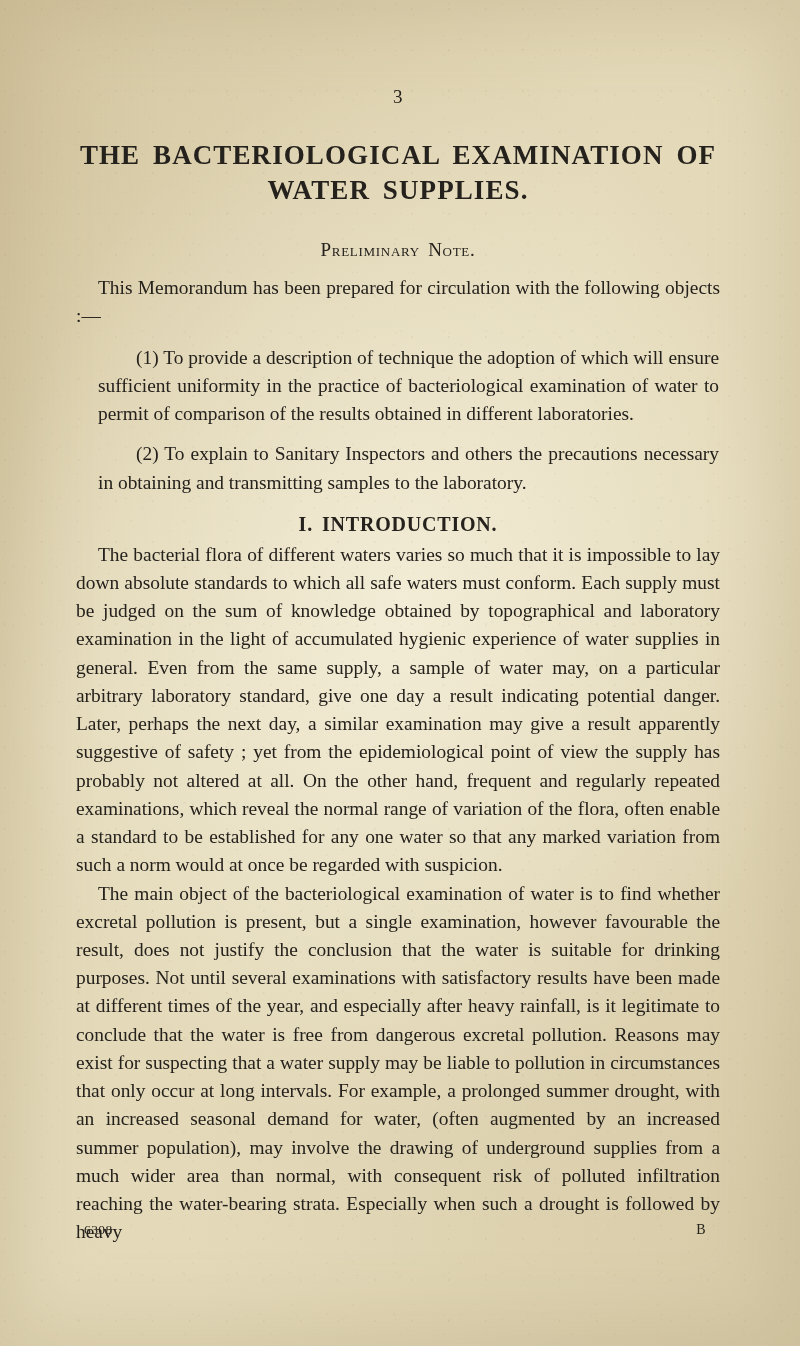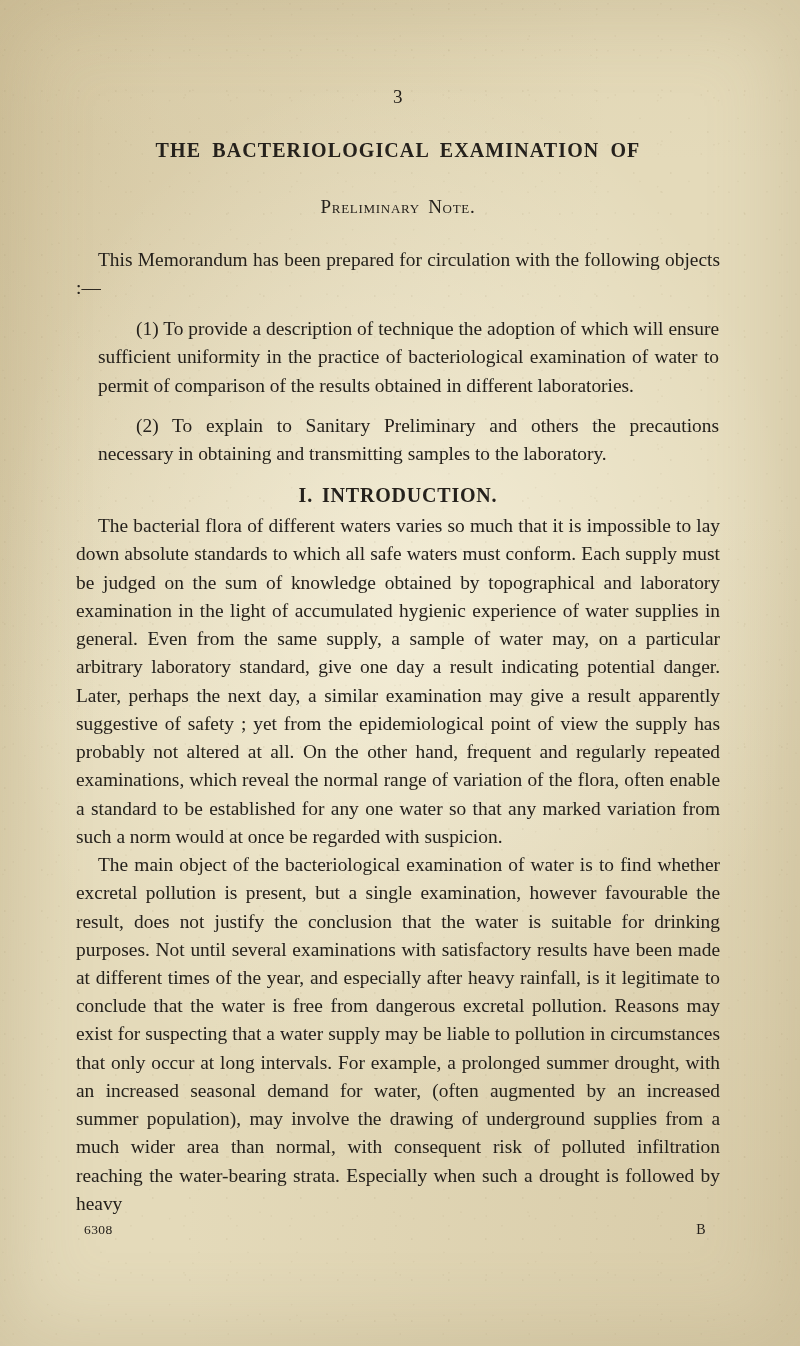--- a/index.html
+++ b/index.html
@@ -62,21 +62,21 @@
     text-align: center;
     font-size: 19px;
     padding-top: 86px;
     letter-spacing: 0.5px;
   }
 
   
   .doc-title {
     margin-top: 30px;
     text-align: center;
-    font-size: 20px;
+    font-size: 27px;
     font-weight: bold;
     line-height: 1.28;
     letter-spacing: 0.6px;
   }
   .title-line-1 {
     display: block;
     white-space: nowrap;
     letter-spacing: 1.1px;
     word-spacing: 5px;
   }
@@ -108,21 +108,21 @@
 
   
   p.body {
     margin: 0;
     font-size: 19.4px;
     line-height: 1.455;
     text-align: justify;
     text-justify: inter-word;
     hyphens: none;
   }
-  p.body.first-para { margin-top: 28px; }
+  p.body.first-para { margin-top: 13px; }
   p.body.indent { text-indent: 22px; }
 
   
   .objects-list {
     margin: 0;
     padding: 0;
     list-style: none;
   }
   .objects-list li {
     margin-top: 12px;
@@ -157,34 +157,35 @@
 <div class="page">
 
   <div class="grain"></div>
 
   <div class="content">
 
     <div class="folio">3</div>
 
     <h1 class="doc-title">
       <span class="title-line-1">THE BACTERIOLOGICAL EXAMINATION OF</span>
+      <span class="title-line-2">WATER SUPPLIES.</span>
     </h1>
 
     <div class="subhead">Preliminary Note.</div>
 
     <p class="body first-para indent">This Memorandum has been prepared for circulation with the following objects :—</p>
 
     <ul class="objects-list">
       <li>
         <span class="obj-num">(1)</span>
         <span>To provide a description of technique the adoption of which will ensure sufficient uniformity in the practice of bacteriological examination of water to permit of comparison of the results obtained in different laboratories.</span>
       </li>
       <li>
         <span class="obj-num">(2)</span>
-        <span>To explain to Sanitary Preliminary and others the precautions necessary in obtaining and transmitting samples to the laboratory.</span>
+        <span>To explain to Sanitary Inspectors and others the precautions necessary in obtaining and transmitting samples to the laboratory.</span>
       </li>
     </ul>
 
     <h2 class="section-head">
       <span class="sec-num">I.</span><span>INTRODUCTION.</span>
     </h2>
 
     <p class="body indent">The bacterial flora of different waters varies so much that it is impossible to lay down absolute standards to which all safe waters must conform.  Each supply must be judged on the sum of knowledge obtained by topographical and laboratory examination in the light of accumulated hygienic experience of water supplies in general.  Even from the same supply, a sample of water may, on a particular arbitrary laboratory standard, give one day a result indicating potential danger.  Later, perhaps the next day, a similar examination may give a result apparently suggestive of safety ; yet from the epidemiological point of view the supply has probably not altered at all.  On the other hand, frequent and regularly repeated examinations, which reveal the normal range of variation of the flora, often enable a standard to be established for any one water so that any marked variation from such a norm would at once be regarded with suspicion.</p>
     <p class="body indent">The main object of the bacteriological examination of water is to find whether excretal pollution is present, but a single examination, however favourable the result, does not justify the conclusion that the water is suitable for drinking purposes.  Not until several examinations with satisfactory results have been made at different times of the year, and especially after heavy rainfall, is it legitimate to conclude that the water is free from dangerous excretal pollution.  Reasons may exist for suspecting that a water supply may be liable to pollution in circumstances that only occur at long intervals.  For example, a prolonged summer drought, with an increased seasonal demand for water, (often augmented by an increased summer population), may involve the drawing of underground supplies from a much wider area than normal, with consequent risk of polluted infiltration reaching the water-bearing strata.  Especially when such a drought is followed by heavy</p>
 

